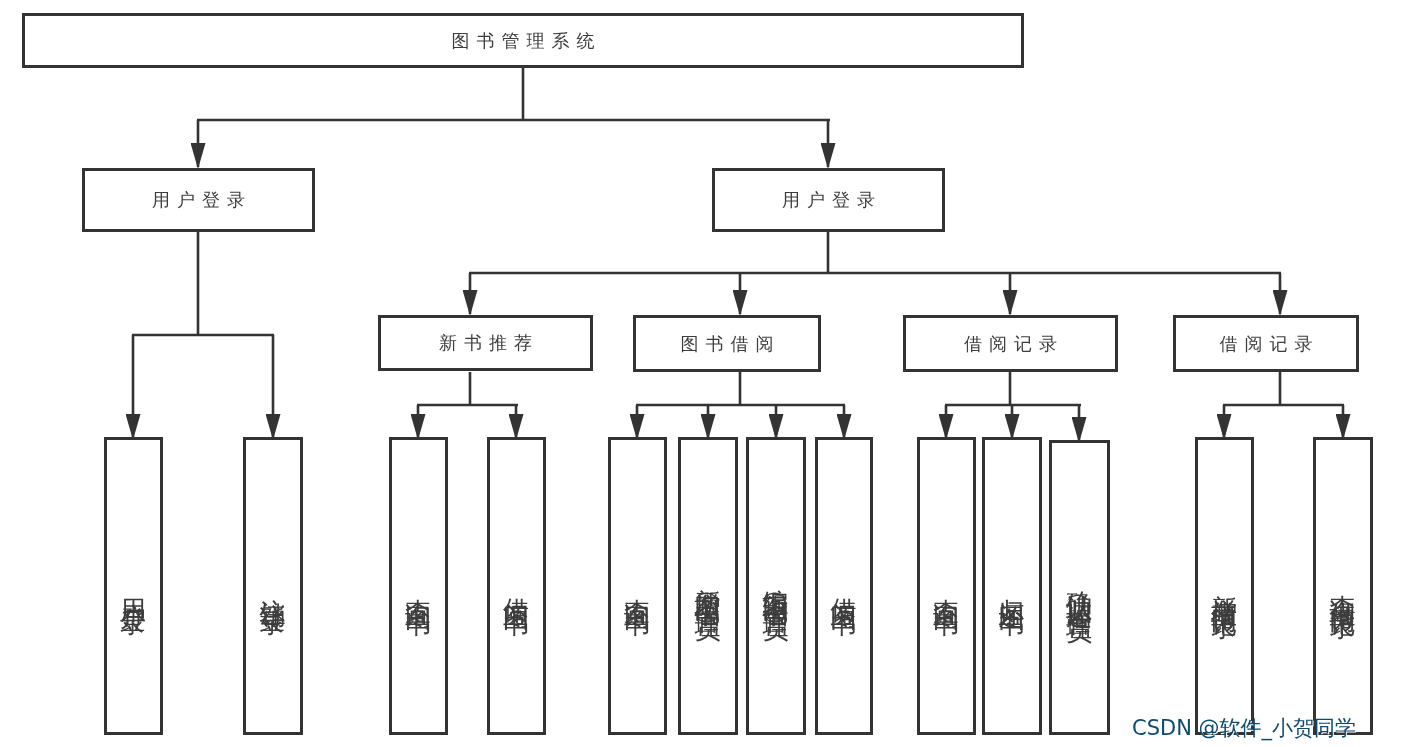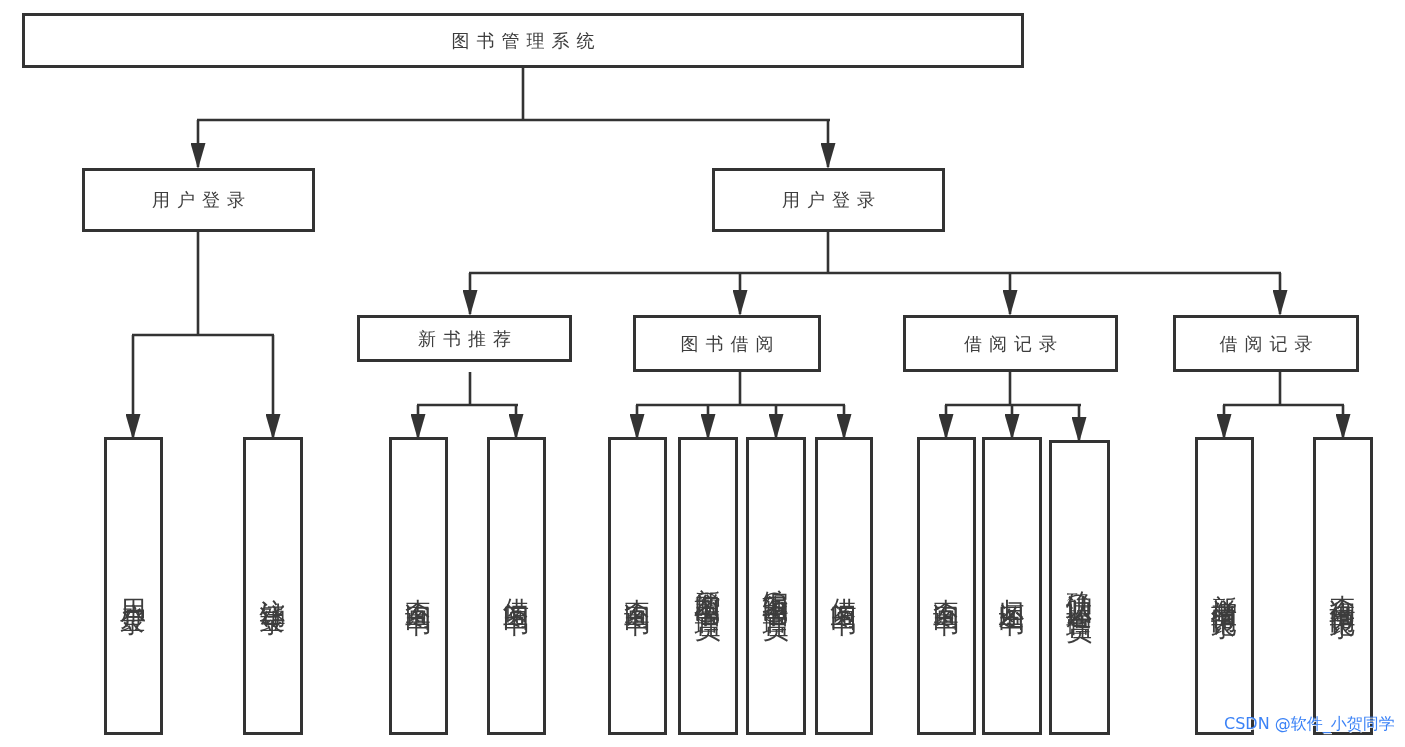--- a/index.html
+++ b/index.html
@@ -42,25 +42,25 @@
   .v-label {
     writing-mode: vertical-rl;
     font-size: 26px;
     letter-spacing: 4px;
     line-height: 1;
     color: #3d3d3d;
     white-space: nowrap;
   }
   .watermark {
     position: absolute;
-    left: 1224px;
+    left: 1132px;
     top: 714px;
     z-index: 3;
-    font-size: 16px;
-    color: #3b82f6;
+    font-size: 21px;
+    color: #0c4a6e;
     text-shadow: 1px 1px 0 #ffffff;
     white-space: nowrap;
   }
 </style>
 </head>
 <body>
 
 <div class="stage">
 
   <svg class="connectors" width="1405" height="747" viewBox="0 0 1405 747">
@@ -117,21 +117,21 @@
     <span class="h-label">图书管理系统</span>
   </div>
 
   <div class="box" style="left:82px; top:168px; width:233px; height:64px;">
     <span class="h-label">用户登录</span>
   </div>
   <div class="box" style="left:712px; top:168px; width:233px; height:64px;">
     <span class="h-label">用户登录</span>
   </div>
 
-  <div class="box" style="left:357px; top:315px; width:215px; height:47px;">
+  <div class="box" style="left:378px; top:315px; width:215px; height:56px;">
     <span class="h-label">新书推荐</span>
   </div>
   <div class="box" style="left:633px; top:315px; width:188px; height:57px;">
     <span class="h-label">图书借阅</span>
   </div>
   <div class="box" style="left:903px; top:315px; width:215px; height:57px;">
     <span class="h-label">借阅记录</span>
   </div>
   <div class="box" style="left:1173px; top:315px; width:186px; height:57px;">
     <span class="h-label">借阅记录</span>

